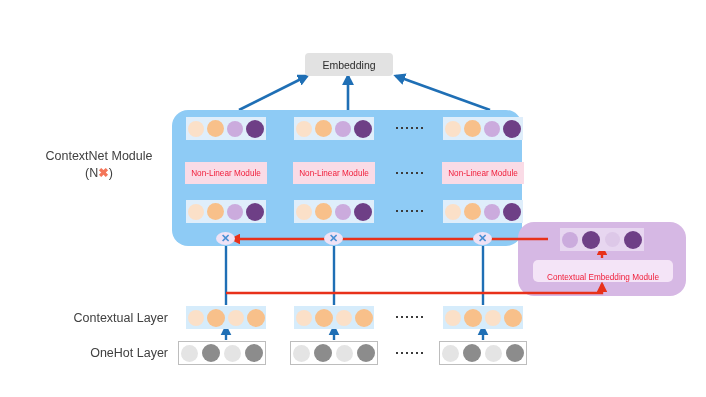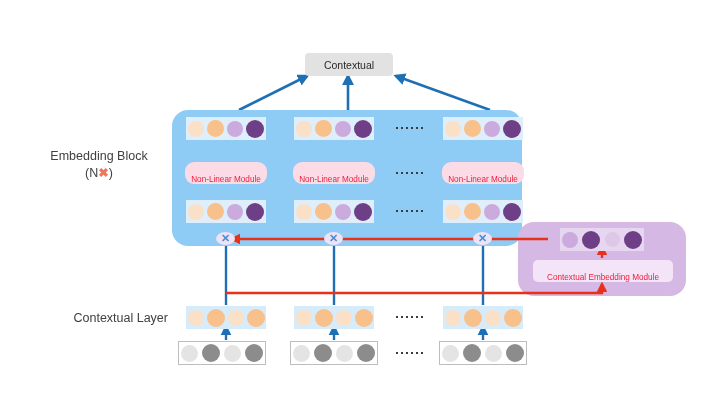--- a/index.html
+++ b/index.html
@@ -64,23 +64,23 @@
   .vec.purple-strip { background: #e7d6f0; }
 
   .dot {
     border-radius: 50%;
     flex: 0 0 auto;
   }
 
   
   .nlm {
     background: #fadbe6;
-    border-radius: 9px;
-    display: flex;
-    align-items: flex-end;
+    border-radius: 0;
+    display: flex;
+    align-items: center;
     justify-content: center;
     color: #f0203c;
     font-size: 8.2px;
     white-space: nowrap;
   }
   .ctxemb-label {
     background: #f4e4f7;
     border-radius: 5px;
     display: flex;
     align-items: flex-end;
@@ -181,21 +181,21 @@
       <line x1="334" y1="160" x2="334" y2="143"></line>
       <line x1="483" y1="160" x2="483" y2="143"></line>
     </g>
   </svg>
 
   <div class="abs ctx-block" style="left:172px; top:110px; width:350px; height:136px;"></div>
 
   <div class="abs ctxemb-block" style="left:518px; top:222px; width:168px; height:74px;"></div>
 
   <div class="abs prediction-box" style="left:305px; top:53px; width:88px; height:23px;">
-    <span>Contextual</span>
+    <span>Embedding</span>
   </div>
 
   <div class="abs vec hidden-strip" style="left:186px; top:117px; width:80px; height:23px;">
     <span class="dot" style="width:16px;height:16px;background:#fbe0c8;"></span>
     <span class="dot" style="width:17px;height:17px;background:#f8c08a;"></span>
     <span class="dot" style="width:16px;height:16px;background:#cbabdd;"></span>
     <span class="dot" style="width:18px;height:18px;background:#6e3f86;"></span>
   </div>
 
   <div class="abs vec hidden-strip" style="left:294px; top:117px; width:80px; height:23px;">
@@ -360,22 +360,23 @@
   <div class="abs ellipsis" style="left:396px; top:352px;">
     <i></i>
       <i></i>
       <i></i>
       <i></i>
       <i></i>
       <i></i>
   </div>
 
   <div class="abs side-label center" style="left:30px; top:148px; width:138px;">
-    <div>Embedding Block</div>
+    <div>ContextNet Module</div>
     <div>
       <span>(N</span><span class="times-red">✖</span><span>)</span>
     </div>
   </div>
 
   <div class="abs side-label" style="left:30px; top:310px; width:138px;">Contextual Layer</div>
 
+  <div class="abs side-label" style="left:30px; top:345px; width:138px;">OneHot Layer</div>
 
 </div>
 
 </body></html>

